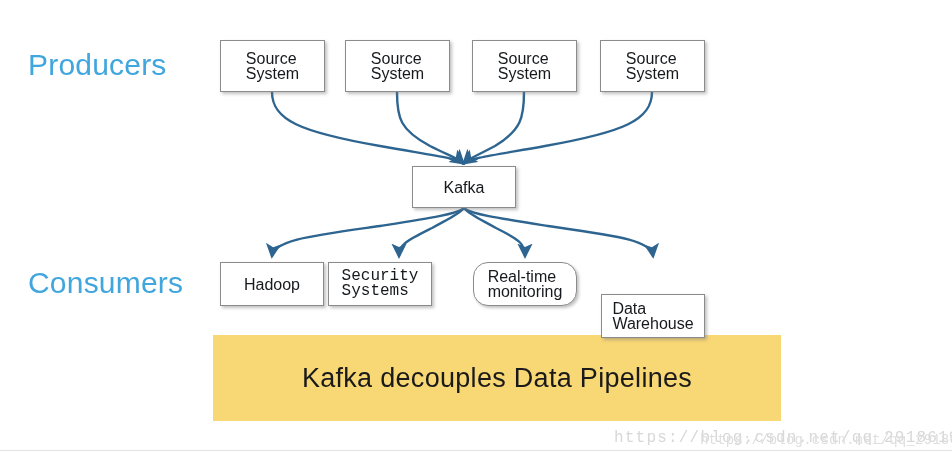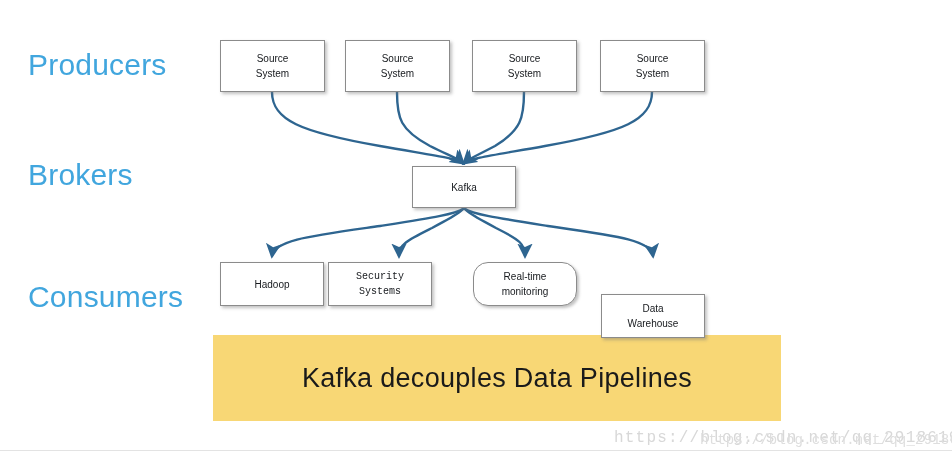--- a/index.html
+++ b/index.html
@@ -31,35 +31,34 @@
     position: absolute;
     color: #41a6de;
     font-size: 30px;
     font-weight: 400;
     line-height: 1;
     letter-spacing: 0.2px;
     white-space: nowrap;
   }
   #label-producers { left: 28px; top: 50px; }
   #label-brokers   { left: 28px; top: 160px; }
-  #label-consumers { left: 28px; top: 282px; }
+  #label-consumers { left: 28px; top: 268px; }
 
   
   .node {
     position: absolute;
     box-sizing: border-box;
     background: #ffffff;
     border: 1px solid #8b8b8b;
     box-shadow: 2px 2px 3px rgba(120,120,120,0.45);
     display: flex;
     align-items: center;
     justify-content: center;
-    text-align: center;
     color: #16191d;
-    font-size: 10px;
+    font-size: 16px;
     line-height: 15px;
     white-space: pre-line;
     z-index: 3;
   }
   .producer-node { width: 105px; height: 52px; top: 40px; }
   #producer-0 { left: 220px; }
   #producer-1 { left: 345px; }
   #producer-2 { left: 472px; }
   #producer-3 { left: 600px; }
 
@@ -147,21 +146,20 @@
       <path d="M652,92 C652,120 624,132 545,146 C495,155 471,158 464,163" marker-end="url(#arrowhead)"></path>
 
       <path d="M463,209 C456,214 430,218 380,226 C310,236 274,240 272,256" marker-end="url(#arrowhead)"></path>
       <path d="M463,209 C459,214 450,218 432,228 C408,240 399,244 399,256" marker-end="url(#arrowhead)"></path>
       <path d="M465,209 C469,214 478,218 496,228 C520,240 525,244 525,256" marker-end="url(#arrowhead)"></path>
       <path d="M465,209 C472,214 498,218 548,226 C618,236 651,240 653,256" marker-end="url(#arrowhead)"></path>
     </g>
   </svg>
 
   <div class="row-label" id="label-producers">Producers</div>
-  <div class="row-label" id="label-brokers">Brokers</div>
   <div class="row-label" id="label-consumers">Consumers</div>
 
   <div class="node producer-node" id="producer-0">Source
 System</div>
   <div class="node producer-node" id="producer-1">Source
 System</div>
   <div class="node producer-node" id="producer-2">Source
 System</div>
   <div class="node producer-node" id="producer-3">Source
 System</div>

